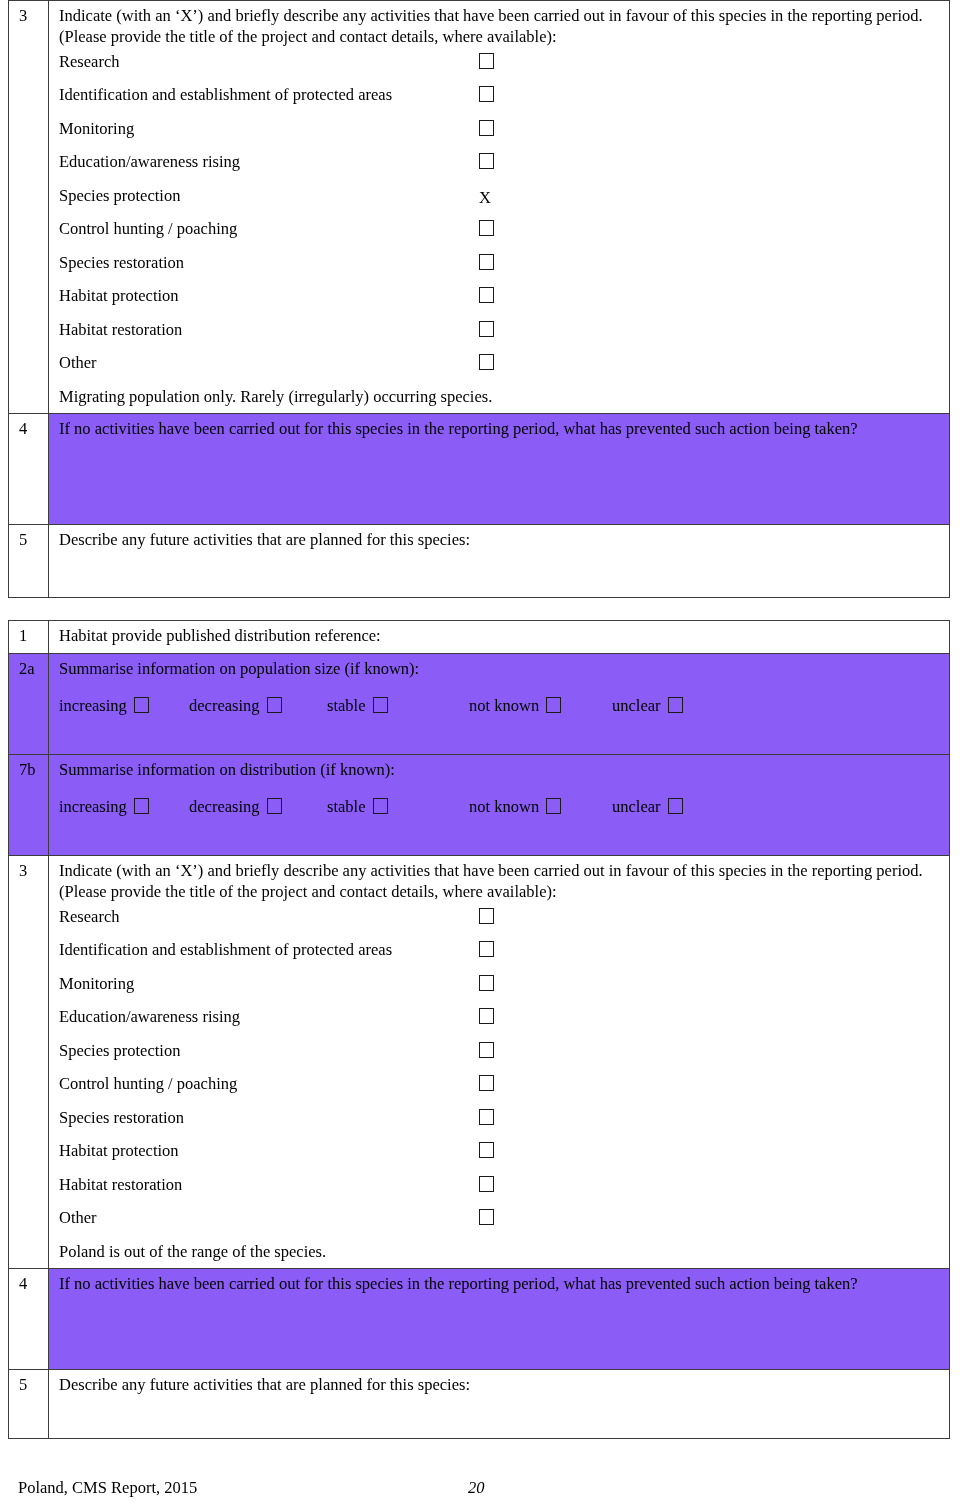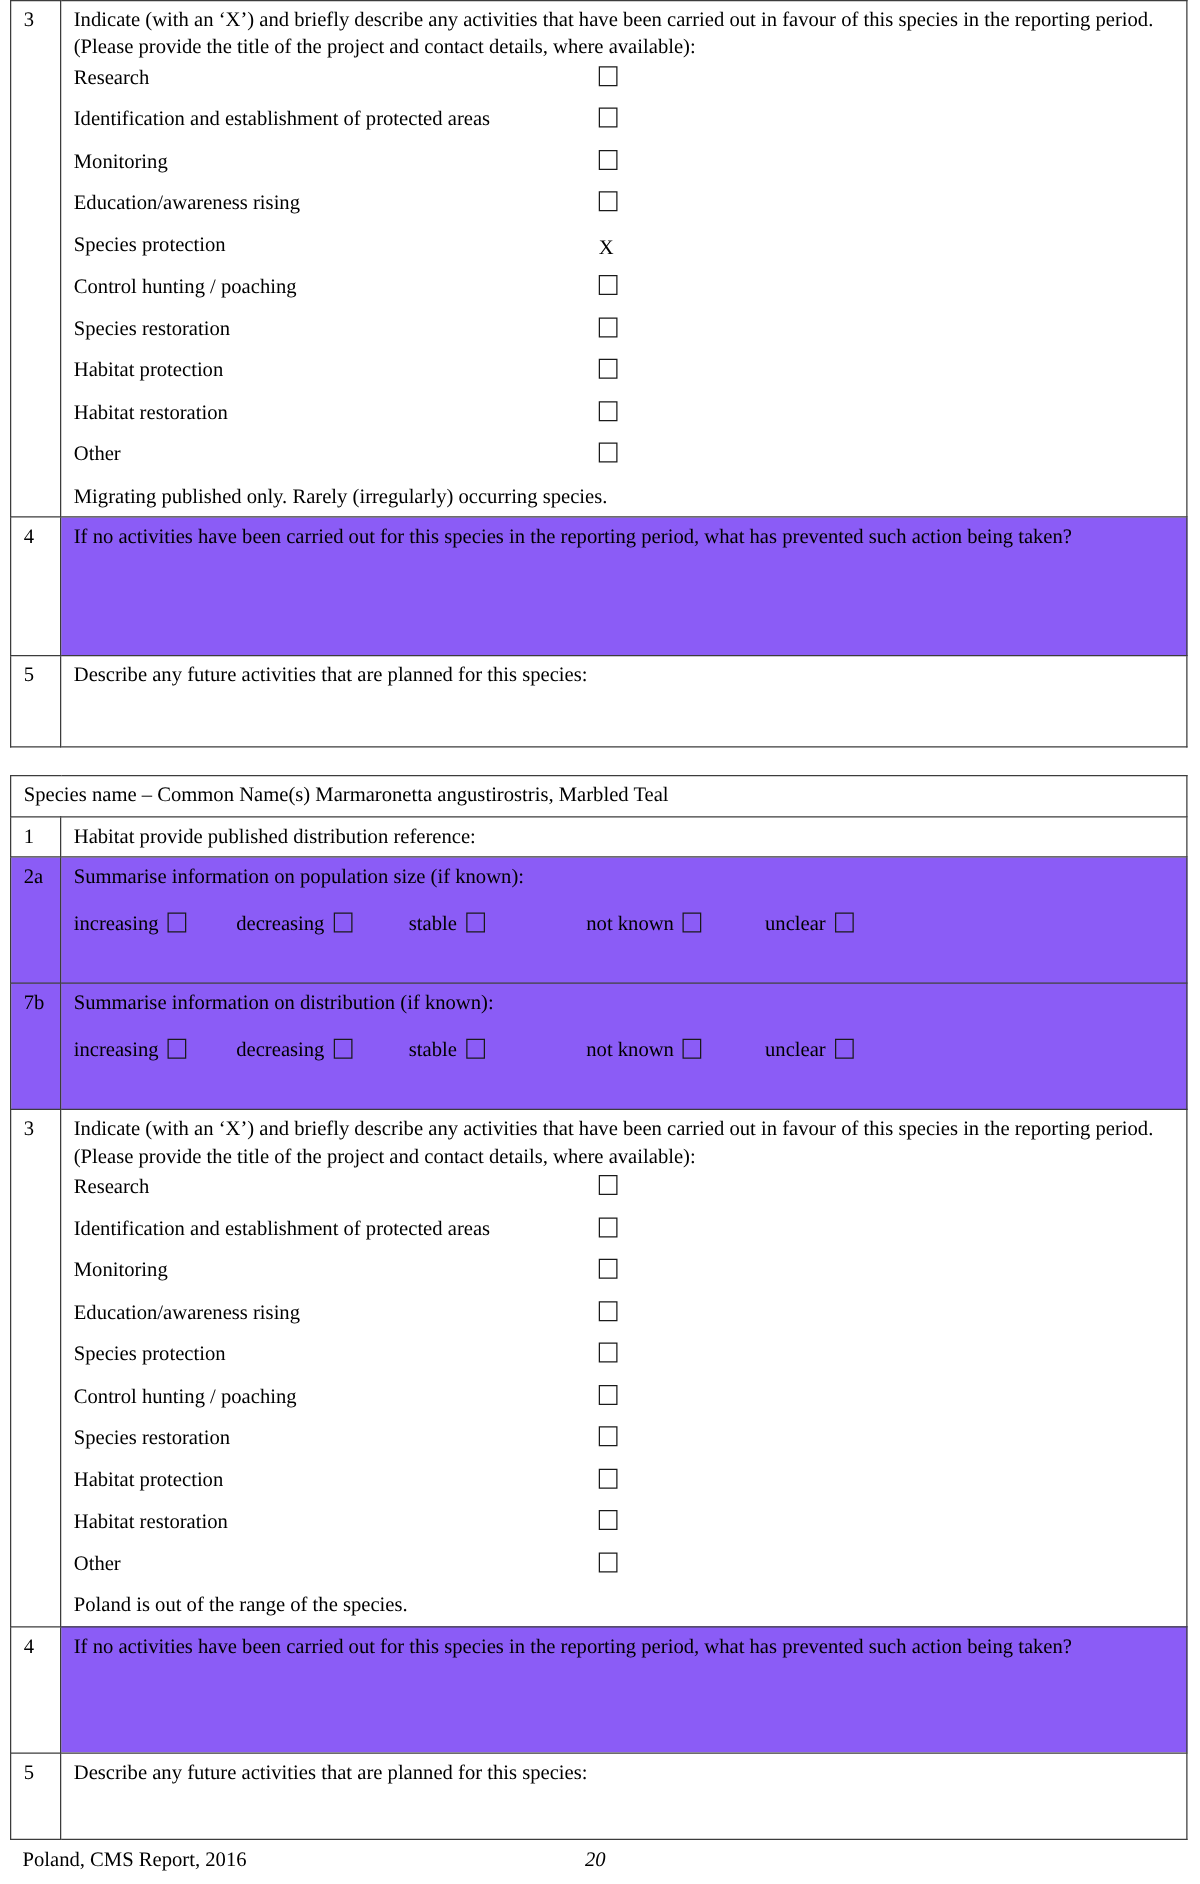--- a/index.html
+++ b/index.html
@@ -169,21 +169,21 @@
             </div>
             <div class="act-row">
               <span class="act-label">Habitat restoration</span>
               <span class="act-mark"><span class="cbox"></span></span>
             </div>
             <div class="act-row">
               <span class="act-label">Other</span>
               <span class="act-mark"><span class="cbox"></span></span>
             </div>
           </div>
-          <span class="note-line">Migrating published only. Rarely (irregularly) occurring species.</span>
+          <span class="note-line">Migrating population only. Rarely (irregularly) occurring species.</span>
         </td>
       </tr>
 
       <tr>
         <td class="numcol white">4</td>
         <td class="cyan" style="height:100px">
           <span class="q-text">If no activities have been carried out for this species in the reporting period, what has prevented such action being taken?</span>
         </td>
       </tr>
 
@@ -197,23 +197,20 @@
   </table>
 
   <div class="spacer-gap"></div>
 
   <table class="form">
     <colgroup>
         <col style="width:40px">
         <col>
       </colgroup>
     <tbody>
-      <tr>
-        <td class="white species-head" colspan="2">Species name – Common Name(s)  Marmaronetta angustirostris, Marbled Teal</td>
-      </tr>
 
       <tr>
         <td class="numcol white">1</td>
         <td class="white">
           <span class="q-text">Habitat provide published distribution reference:</span>
         </td>
       </tr>
 
       <tr>
         <td class="numcol cyan">2a</td>
@@ -323,17 +320,17 @@
       <tr>
         <td class="numcol white">5</td>
         <td class="white" style="height:58px">
           <span class="q-text">Describe any future activities that are planned for this species:</span>
         </td>
       </tr>
     </tbody>
   </table>
 
   <div class="footer">
-    <span class="ft-left">Poland, CMS Report, 2016</span>
+    <span class="ft-left">Poland, CMS Report, 2015</span>
     <span class="ft-page">20</span>
   </div>
 
 </div>
 
 </body></html>

